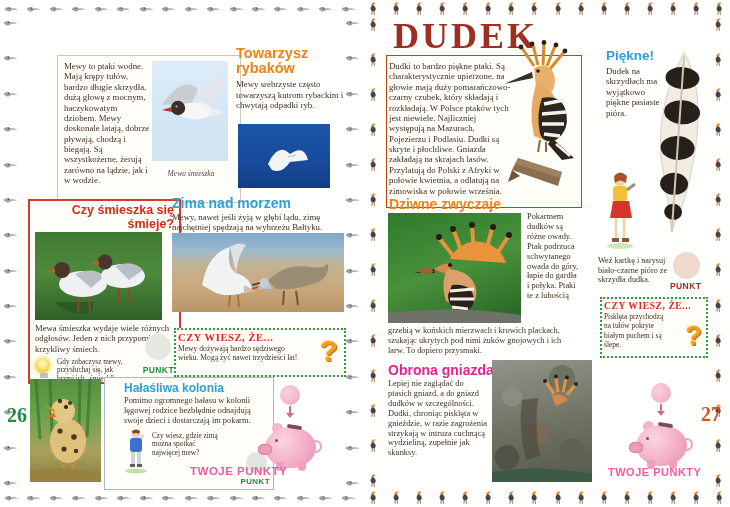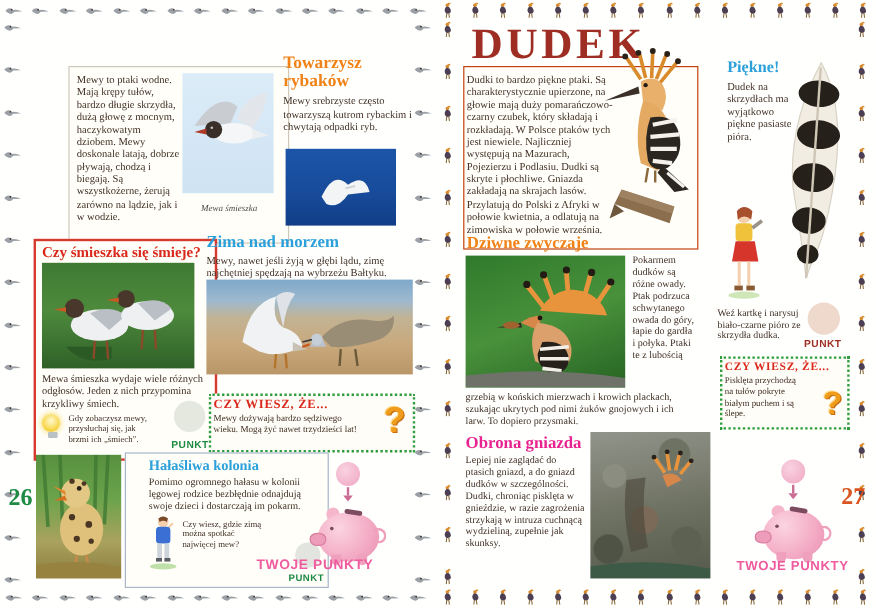--- a/index.html
+++ b/index.html
@@ -4,21 +4,21 @@
 <style>
   html,body{margin:0;padding:0;background:#e8e8e8}
   .spread{position:relative;width:730px;height:507px;background:#fffffe;margin:0 auto;
     font-family:"Liberation Serif",serif;color:#402f24;overflow:hidden}
   
   .strip{position:absolute;display:flex;justify-content:space-between;align-items:center;pointer-events:none}
   .strip.v{flex-direction:column}
   .bicon{display:inline-block;line-height:0}
   
   .bt{font-size:8.8px;line-height:1.18;text-align:left}
-  .h{font-weight:bold;font-family:Liberation Serif, serif}
+  .h{font-weight:bold;font-family:Liberation Sans, sans-serif}
   .h-orange{color:#f08217}.h-blue{color:#2ba0da}.h-red{color:#da291c}.h-magenta{color:#e8238f}
   .title{position:absolute;font-size:36px;font-weight:bold;letter-spacing:3px;line-height:1}
   .title.green{color:#1f8a44}.title.brick{color:#9e2d23}
   .pagenum{position:absolute;font-size:20px;font-weight:bold}
   .caption{font-size:7.5px;font-style:italic;color:#4a4a4a;text-align:center}
   .qmark{position:absolute;font-family:"Liberation Sans",sans-serif;font-weight:bold;color:#f09c1c;
     text-shadow:1px 1px 0 #c76f10, -1px -1px 0 #ffd98a}
   .punkt-circle{position:absolute;border-radius:50%}
   .punkt-label{position:absolute;font-family:"Liberation Sans",sans-serif;font-weight:bold;font-size:8.5px;letter-spacing:.4px}
   .dotbox{position:absolute;border:2px dotted #2f9e3f;background:#fffdf8}
@@ -47,21 +47,21 @@
   .pig{position:relative;width:60px;height:50px;margin:0 auto}
   .pig-body{position:absolute;left:5px;top:5px;width:51px;height:41px;border-radius:50%;
     background:radial-gradient(circle at 35% 32%,#fbd4e1,#f3a9c3 62%,#e68fb0)}
   .pig-ear{position:absolute;left:12px;top:1px;width:11px;height:11px;background:#f5b5cb;border-radius:50% 50% 0 50%;transform:rotate(-18deg)}
   .pig-slot{position:absolute;left:27px;top:3px;width:15px;height:4px;background:#7d4b60;border-radius:2px;transform:rotate(9deg)}
   .pig-snout{position:absolute;left:-2px;top:22px;width:14px;height:11px;background:#ed9db9;border-radius:45%;box-shadow:inset 0 0 0 1px #d87fa0}
   .pig-eye{position:absolute;left:15px;top:17px;width:3px;height:3px;background:#7a4a5e;border-radius:50%}
   .pig-leg{position:absolute;bottom:1px;width:8px;height:9px;background:#eea0bc;border-radius:0 0 4px 4px}
   .pig-tail{position:absolute;right:-2px;top:18px;width:9px;height:9px;border:2px solid #eea0bc;border-left-color:transparent;border-radius:50%}
   .points-label{position:absolute;font-family:"Liberation Sans",sans-serif;font-weight:bold;font-size:11.5px;
-    color:#ef5b9e;letter-spacing:.5px;text-align:center}
+    color:#ef5b9e;letter-spacing:.5px;}
   
   .bulb{width:15px;height:15px;border-radius:50%;background:radial-gradient(circle at 50% 38%,#fff9d0,#f7d64a 62%,#e9b72a);box-shadow:0 0 4px 1px rgba(247,214,74,.7)}
   .bulb-base{width:8px;height:5px;background:#b9c0c6;margin:0 auto;border-radius:1px}
   .box{position:absolute;background:#fffef9}
 </style>
 </head>
 <body>
 
 <div class="spread">
 
@@ -708,21 +708,21 @@
     <div class="bt" style="margin-top:3px">Mewy srebrzyste często towarzyszą kutrom rybackim i chwytają odpadki ryb.</div>
   </div>
   <div class="ph sky" style="left:238px;top:124px;width:92px;height:64px">
     <svg width="92" height="64" viewBox="0 0 92 64">
       <path d="M30 40 Q40 18 52 30 Q66 20 70 36 L52 38 Q44 50 34 46Z" fill="#f2f4f6"></path>
       <path d="M50 33 L58 31" stroke="#c9ced3" stroke-width="1.5"></path>
     </svg>
   </div>
 
   <div class="box" style="left:28px;top:199px;width:139px;height:177px;border:2px solid #d63a2f;padding:2px 5px">
-    <div class="h h-red" style="font-size:12.5px;text-align:left">Czy śmieszka się śmieje?</div>
+    <div class="h h-red" style="font-size:12.5px;text-align:right">Czy śmieszka się śmieje?</div>
     <div class="ph grass" style="position:relative;left:0;top:1px;width:127px;height:88px">
       <svg width="127" height="88" viewBox="0 0 127 88">
         <path d="M20 70 Q34 86 58 80 L58 70Z" fill="#2c5a24"></path>
         <ellipse cx="48" cy="52" rx="24" ry="13" fill="#eef0f2"></ellipse>
         <path d="M40 42 Q58 34 70 44 L56 56Z" fill="#b9bfc5"></path>
         <circle cx="27" cy="38" r="8" fill="#4a372b"></circle>
         <path d="M20 37 L10 39 L20 41Z" fill="#c75a22"></path>
         <path d="M44 65 L43 80 M54 65 L55 80" stroke="#8a4a2a" stroke-width="2"></path>
         <ellipse cx="88" cy="44" rx="22" ry="12" fill="#eef0f2"></ellipse>
         <path d="M80 34 Q98 27 108 38 L94 48Z" fill="#b9bfc5"></path>

